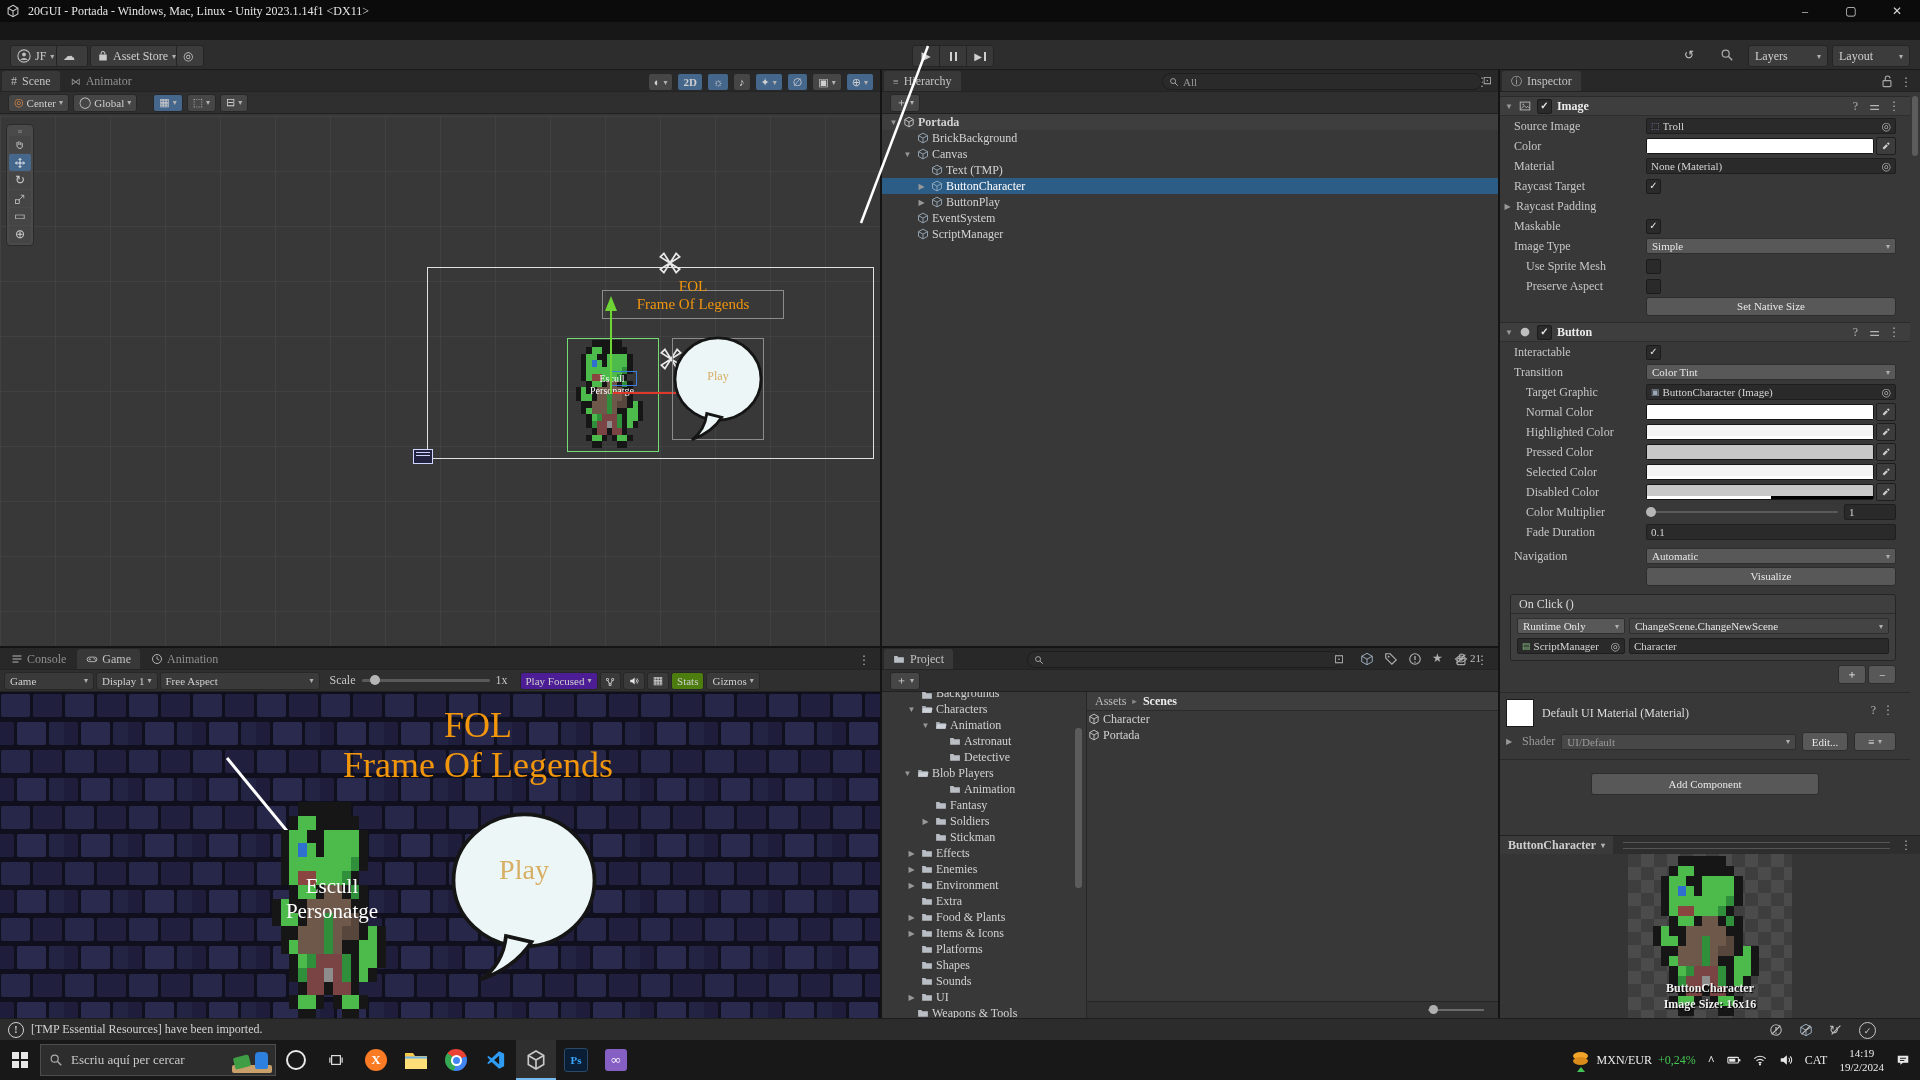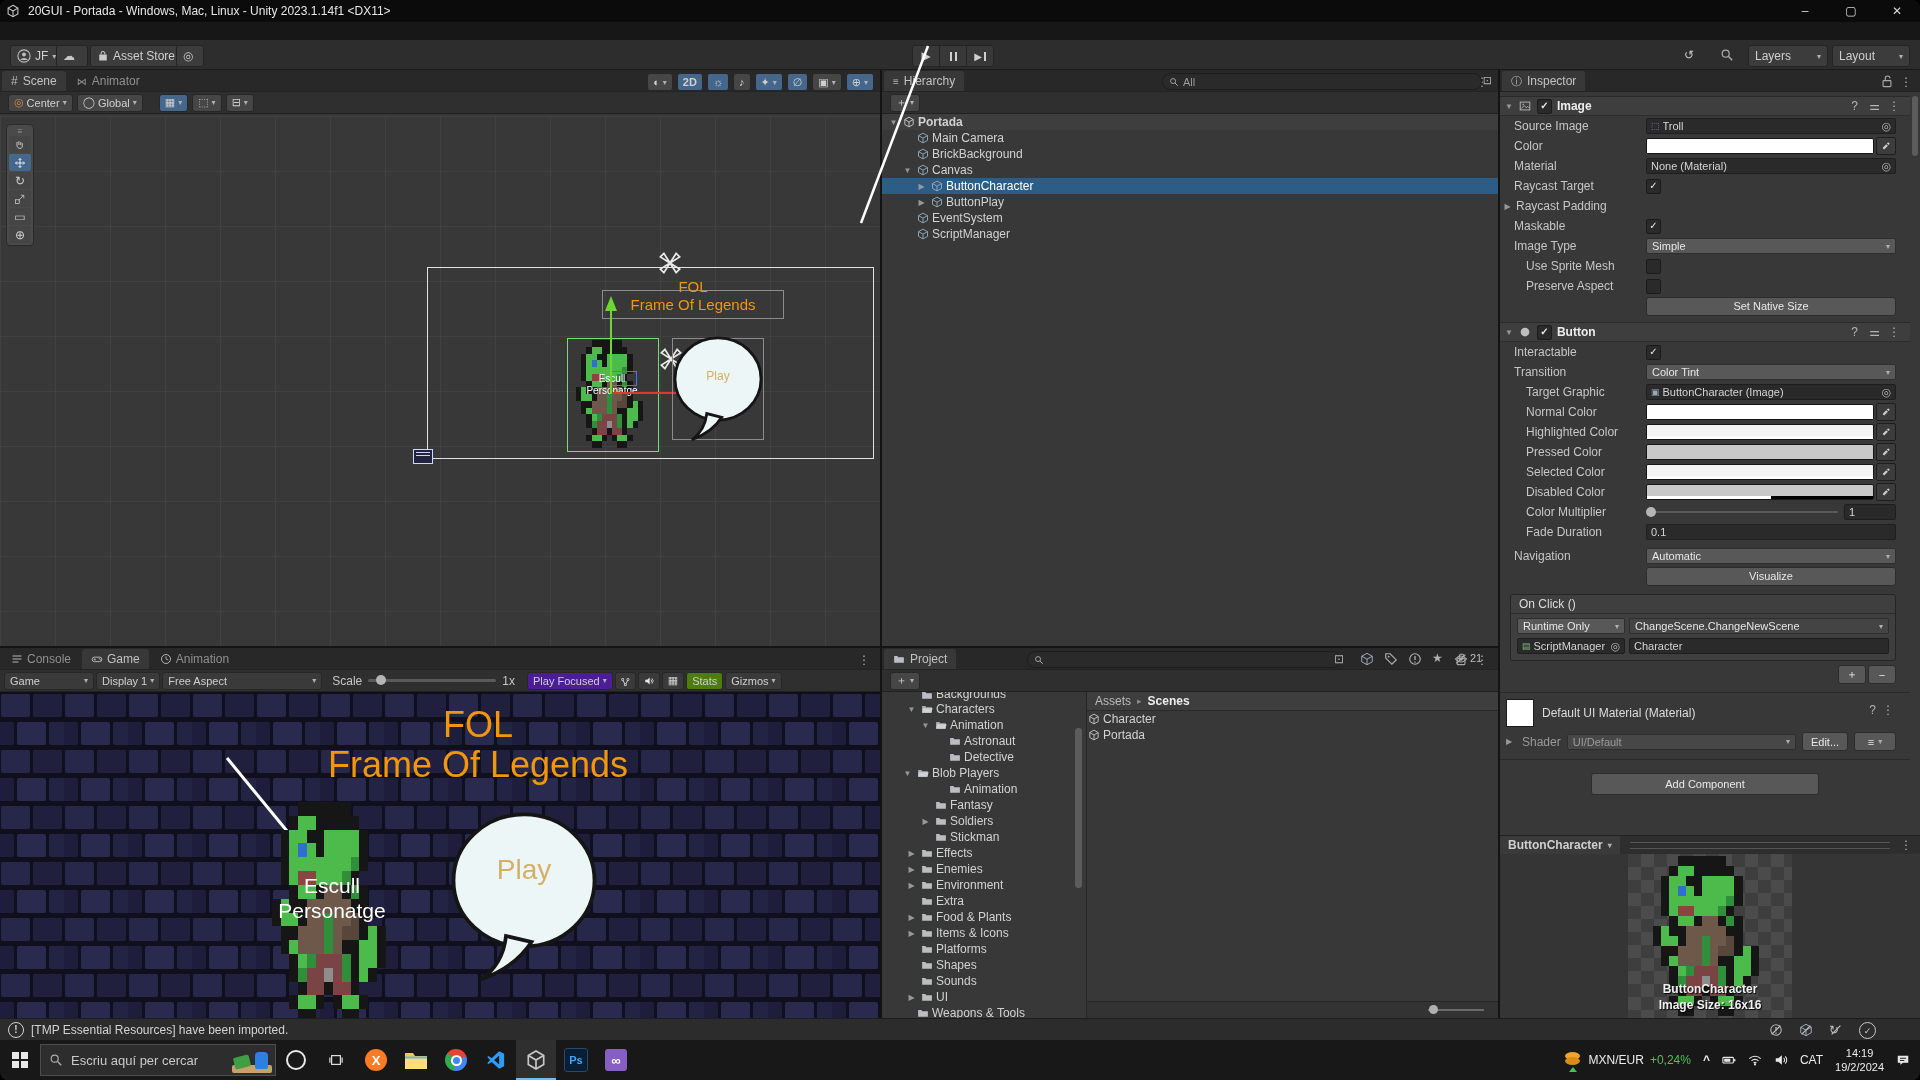--- a/index.html
+++ b/index.html
@@ -1,17 +1,17 @@
 <!DOCTYPE html>
 <html><head>
 <meta charset="utf-8">
 <style>
   html,body{margin:0;padding:0;background:#000;}
   #root{position:relative;width:1920px;height:1080px;background:#141414;overflow:hidden;
-        font-family:Liberation Sans, sans-serif;color:#cfcfcf;font-size:12px;border-radius:8px;
+        font-family:Liberation Serif, serif;color:#cfcfcf;font-size:12px;
         -webkit-font-smoothing:antialiased;}
   .abs{position:absolute;}
   .flex{display:flex;align-items:center;}
   svg{display:block;}
   .i12{width:12px;height:12px;} .i14{width:14px;height:14px;} .i10{width:10px;height:10px;}
 
   
   .titlebar{left:0;top:0;width:1920px;height:22px;background:#0b0b0b;display:flex;align-items:center;gap:8px;padding-left:6px;box-sizing:border-box;}
   .titlebar .ttl{color:#e6e6e6;font-size:12px;}
   .winbtns{position:absolute;right:0;top:0;height:22px;display:flex;}
@@ -528,53 +528,53 @@
           <span class="arr"></span>
           <span class="ic ic-scene">
             <svg class="i12">
               <use href="#ulogo"></use>
             </svg>
           </span>
 
           <span class="lbl">Portada</span>
         </div>
 
+
         <div class="hrow i-go" style="padding-left: 20px;">
           <span class="arr"></span>
 
           <span class="ic ic-go">
             <svg class="i12">
               <use href="#cube"></use>
             </svg>
           </span>
-          <span class="lbl">Main Camera</span>
-        </div>
-
-        <div class="hrow i-go" style="padding-left: 20px;">
+          <span class="lbl">BrickBackground</span>
+        </div>
+
+        <div class="hrow i-go a-exp" style="padding-left: 20px;">
           <span class="arr"></span>
 
           <span class="ic ic-go">
             <svg class="i12">
               <use href="#cube"></use>
             </svg>
           </span>
-          <span class="lbl">BrickBackground</span>
-        </div>
-
-        <div class="hrow i-go a-exp" style="padding-left: 20px;">
+          <span class="lbl">Canvas</span>
+        </div>
+
+        <div class="hrow i-go" style="padding-left: 34px;">
           <span class="arr"></span>
 
           <span class="ic ic-go">
             <svg class="i12">
               <use href="#cube"></use>
             </svg>
           </span>
-          <span class="lbl">Canvas</span>
-        </div>
-
+          <span class="lbl">Text (TMP)</span>
+        </div>
 
         <div class="hrow selected i-go a-col" style="padding-left: 34px;">
           <span class="arr"></span>
 
           <span class="ic ic-go">
             <svg class="i12">
               <use href="#cube"></use>
             </svg>
           </span>
           <span class="lbl">ButtonCharacter</span>

